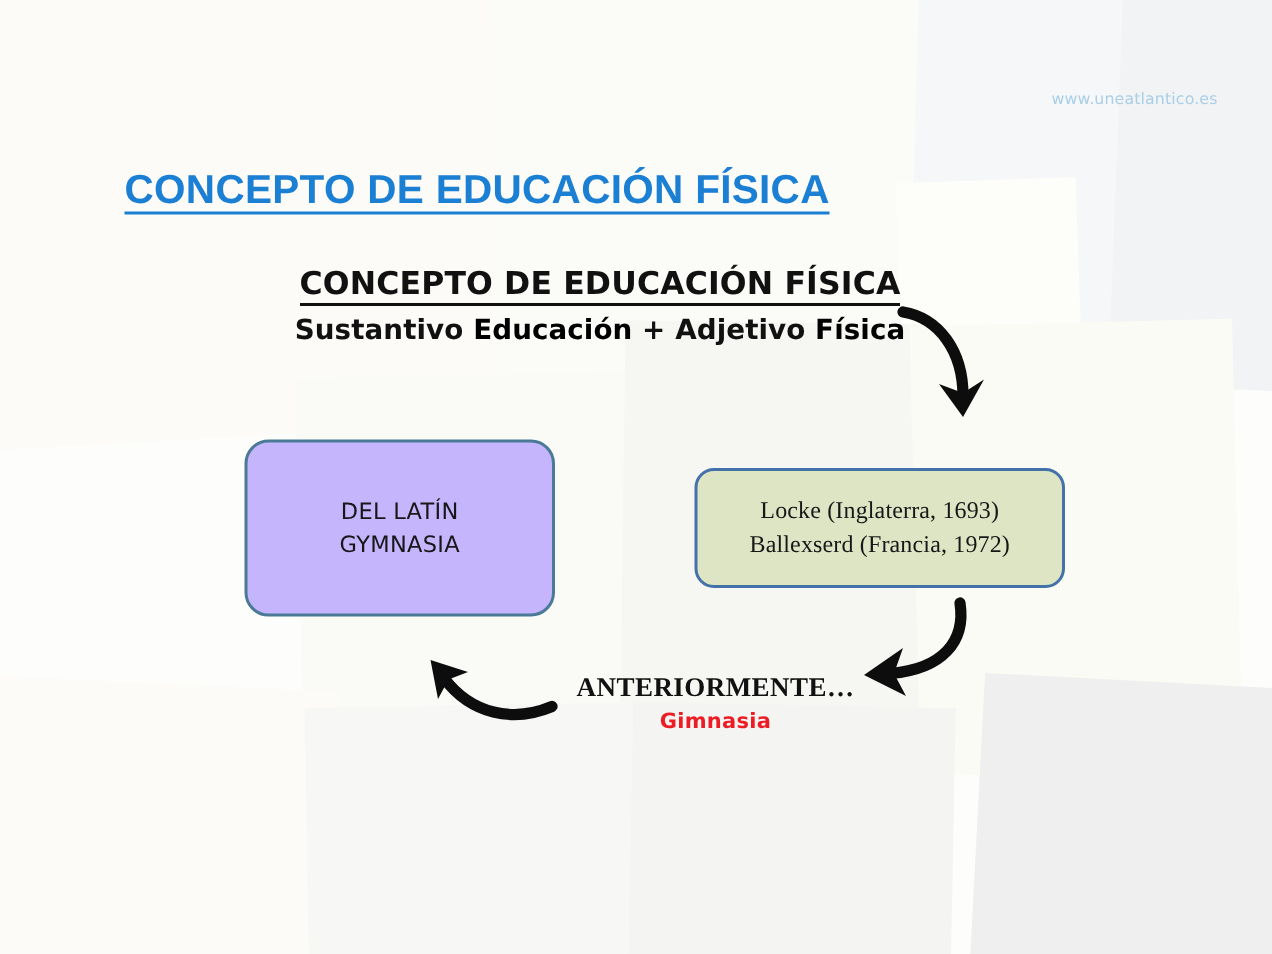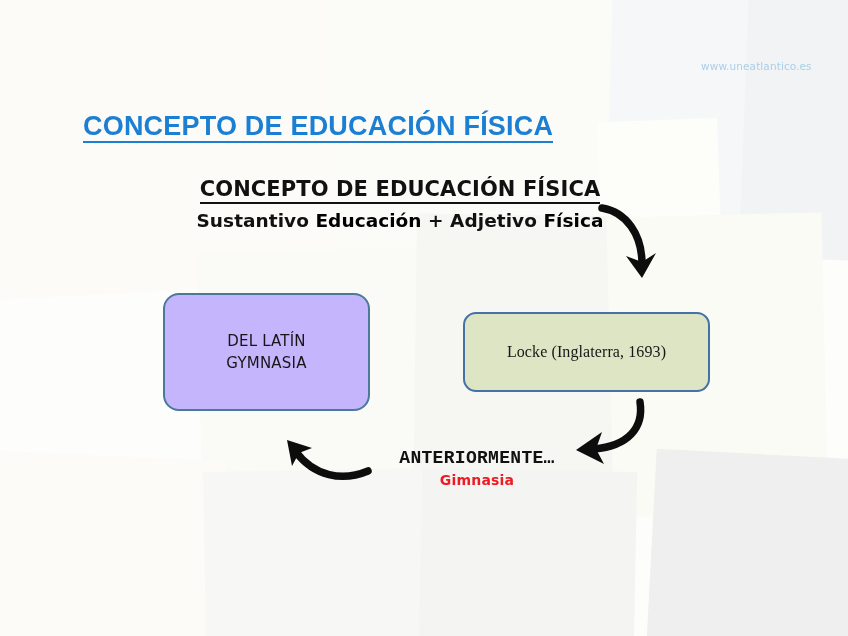--- a/index.html
+++ b/index.html
@@ -210,21 +210,21 @@
     top: 448px;
     width: 190px;
     text-align: center;
   }
   #caption-main {
     font-size: 18px;
     font-weight: bold;
     color: #111111;
     letter-spacing: 0.3px;
     white-space: nowrap;
-    font-family: Liberation Mono, monospace;
+    font-family: Liberation Serif, serif;
   }
   #caption-sub {
     margin-top: 4px;
     font-size: 14px;
     font-weight: bold;
     color: #ed1c24;
     letter-spacing: 0.2px;
     white-space: nowrap;
     font-family: "DejaVu Sans", sans-serif;
   }
@@ -273,20 +273,21 @@
   <div id="box-latin" class="box">
     <div>
       <div>DEL LATÍN</div>
       <div>GYMNASIA</div>
     </div>
   </div>
 
   <div id="box-authors" class="box">
     <div>
       <div>Locke (Inglaterra, 1693)</div>
+      <div>Ballexserd (Francia, 1972)</div>
     </div>
   </div>
 
   <div id="caption-block">
     <div id="caption-main">ANTERIORMENTE…</div>
     <div id="caption-sub">Gimnasia</div>
   </div>
 
   <svg id="arrow-top" class="arrow-svg" width="70" height="90" viewBox="0 0 70 90">
     <path d="M 6 8 C 30 12, 46 34, 46 64" stroke="#0d0d0d" stroke-width="7.5" fill="none" stroke-linecap="round"></path>

